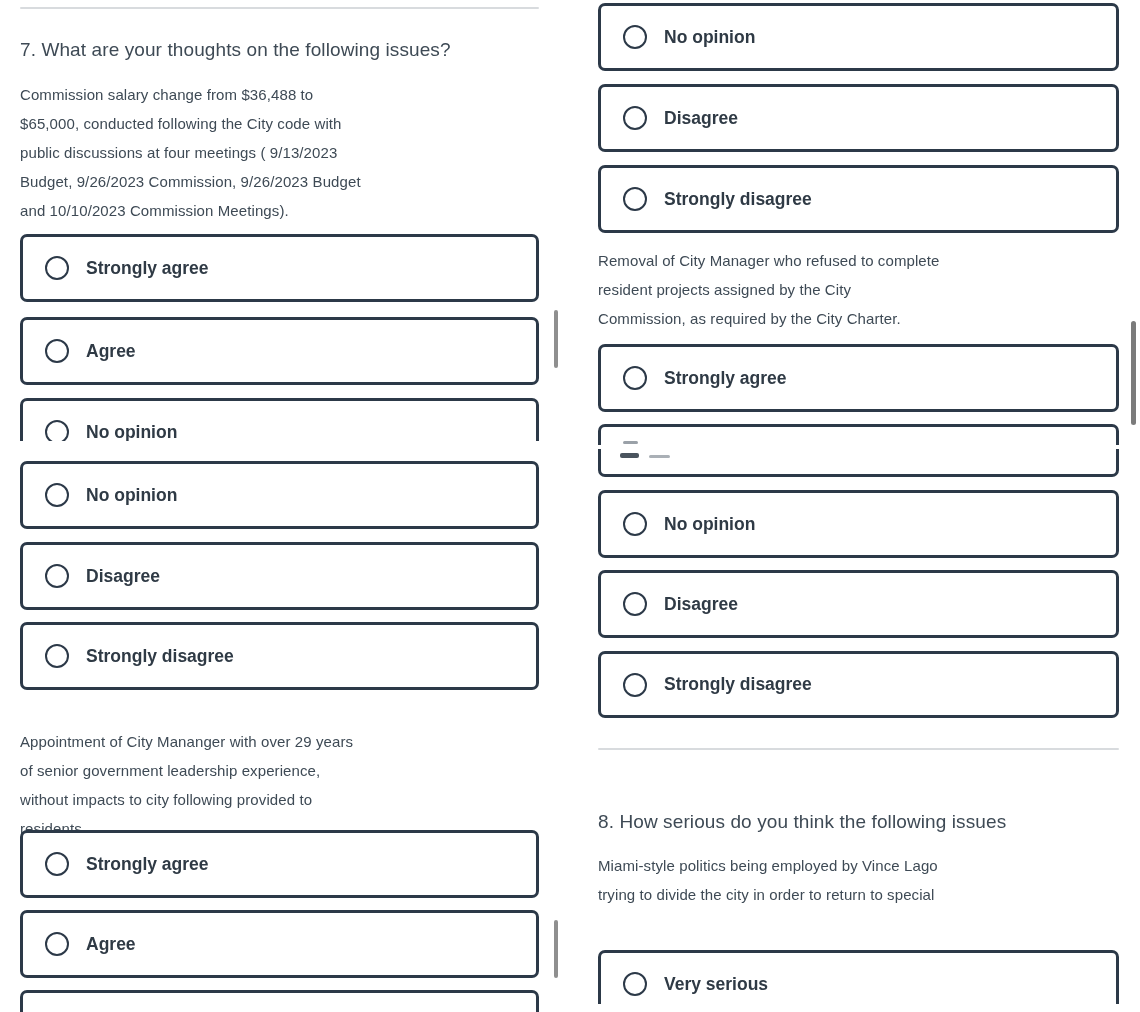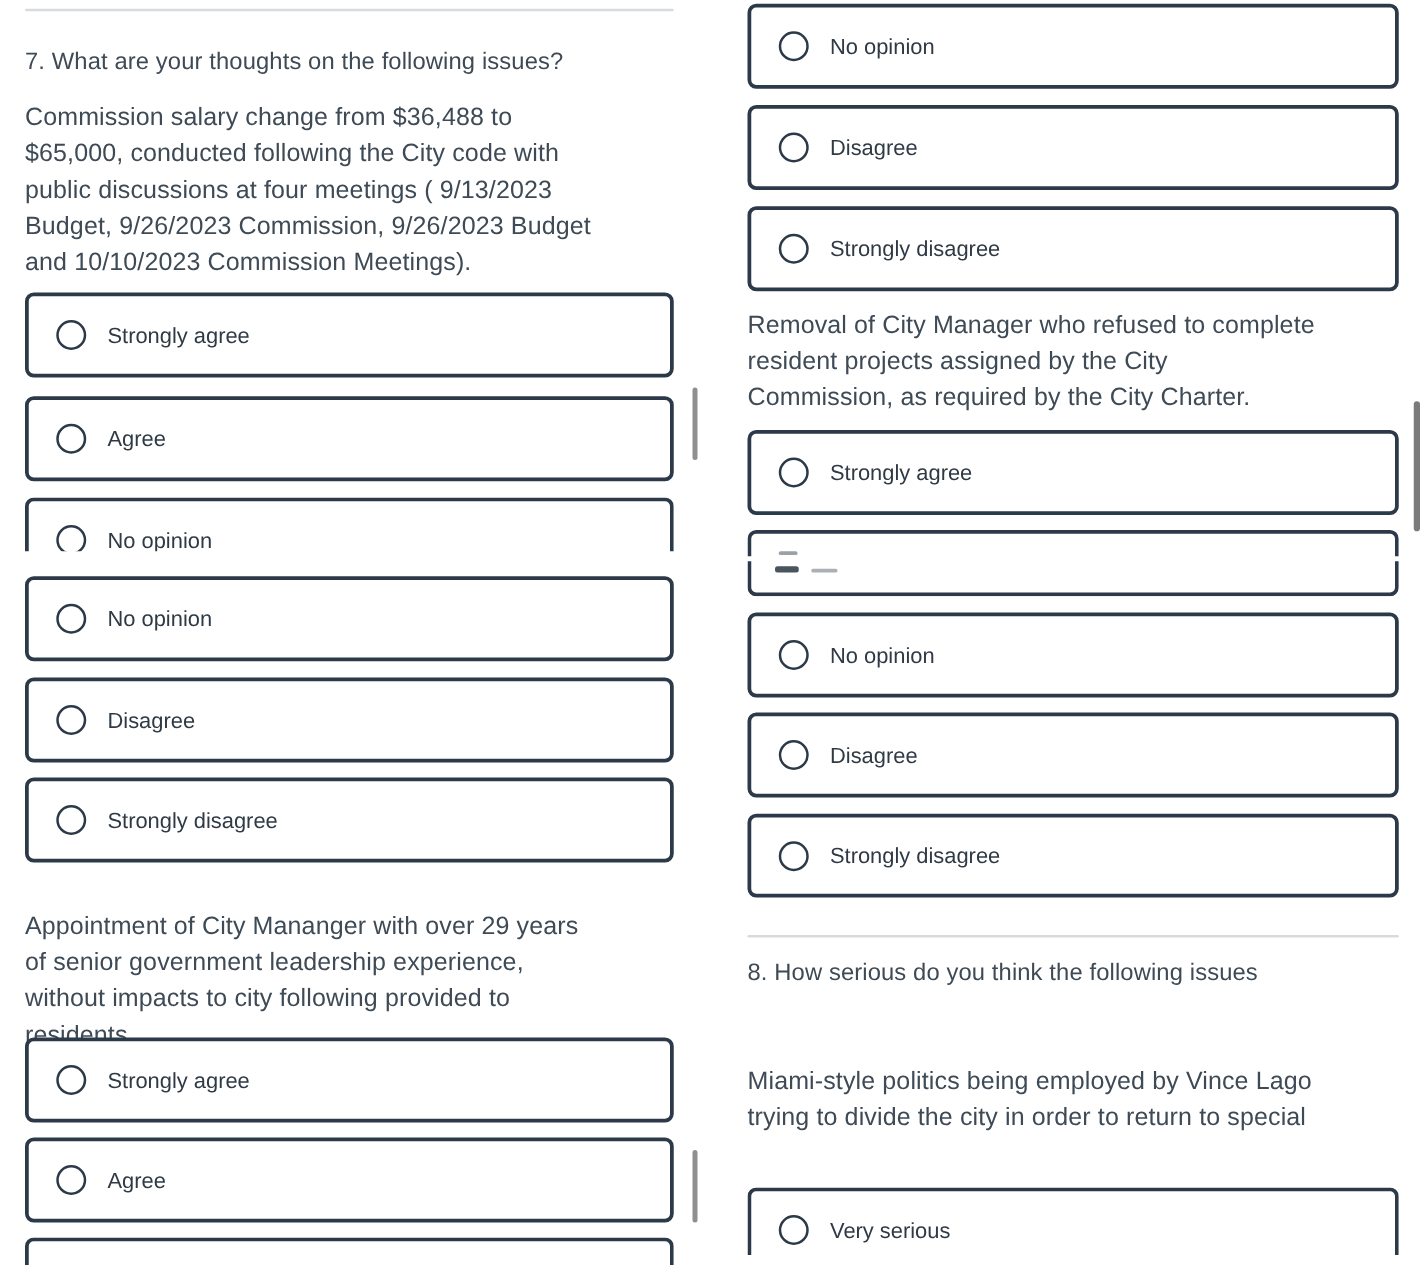--- a/index.html
+++ b/index.html
@@ -12,34 +12,34 @@
   html,body{margin:0;padding:0;}
   body{
     width:1140px;height:1012px;overflow:hidden;background:#ffffff;
     font-family:"Liberation Sans", sans-serif;
     position:relative;
   }
   .col{position:absolute;top:0;}
   .col-left{left:20px;width:519px;height:1012px;}
   .col-right{left:598px;width:521px;height:1012px;}
   .divider{position:absolute;left:0;width:100%;height:2px;background:var(--divider);border-radius:1px;}
-  .heading,.para{position:absolute;left:0;width:100%;color:var(--para);font-size:20px;line-height:29px;letter-spacing:0.1px;}
+  .heading,.para{position:absolute;left:0;width:100%;color:var(--para);font-size:15px;line-height:29px;letter-spacing:0.1px;}
   .heading{font-size:19px;}
   .opt{
     position:absolute;left:0;width:100%;height:68px;box-sizing:border-box;
     border:3px solid var(--border);border-radius:7px;background:#fff;
     display:flex;align-items:center;padding-left:22px;
   }
   .clip{position:absolute;left:0;width:100%;overflow:hidden;}
   .clip .opt{top:0;}
   .radio{
     width:24px;height:24px;box-sizing:border-box;flex:none;
     border:2.5px solid var(--border);border-radius:50%;background:#fff;
   }
-  .opt-label{margin-left:17px;font-size:17.5px;color:var(--label);white-space:nowrap;}
+  .opt-label{margin-left:17px;font-size:17.5px;color:var(--label);white-space:nowrap;font-weight:bold;}
   .thumb{position:absolute;background:var(--thumb);border-radius:2.5px;}
   .frag{position:absolute;border-radius:2px;}
 </style>
 </head>
 <body>
 
 <div class="col col-left">
 
   <div class="divider" style="top:7px"></div>
 
@@ -158,21 +158,21 @@
     <span class="opt-label">Disagree</span>
   </div>
 
   <div class="opt" style="top:651px;height:67px">
     <span class="radio"></span>
     <span class="opt-label">Strongly disagree</span>
   </div>
 
   <div class="divider" style="top:748px"></div>
 
-  <div class="heading" style="top:763px;line-height:31px">
+  <div class="heading" style="top:806px;line-height:31px">
     <div>8. How serious do you think the following issues</div>
   </div>
 
   <div class="para" style="top:851px">
     <div>Miami-style politics being employed by Vince Lago</div>
     <div>trying to divide the city in order to return to special</div>
   </div>
 
   <div class="clip" style="top:950px;height:54px">
     <div class="opt">

